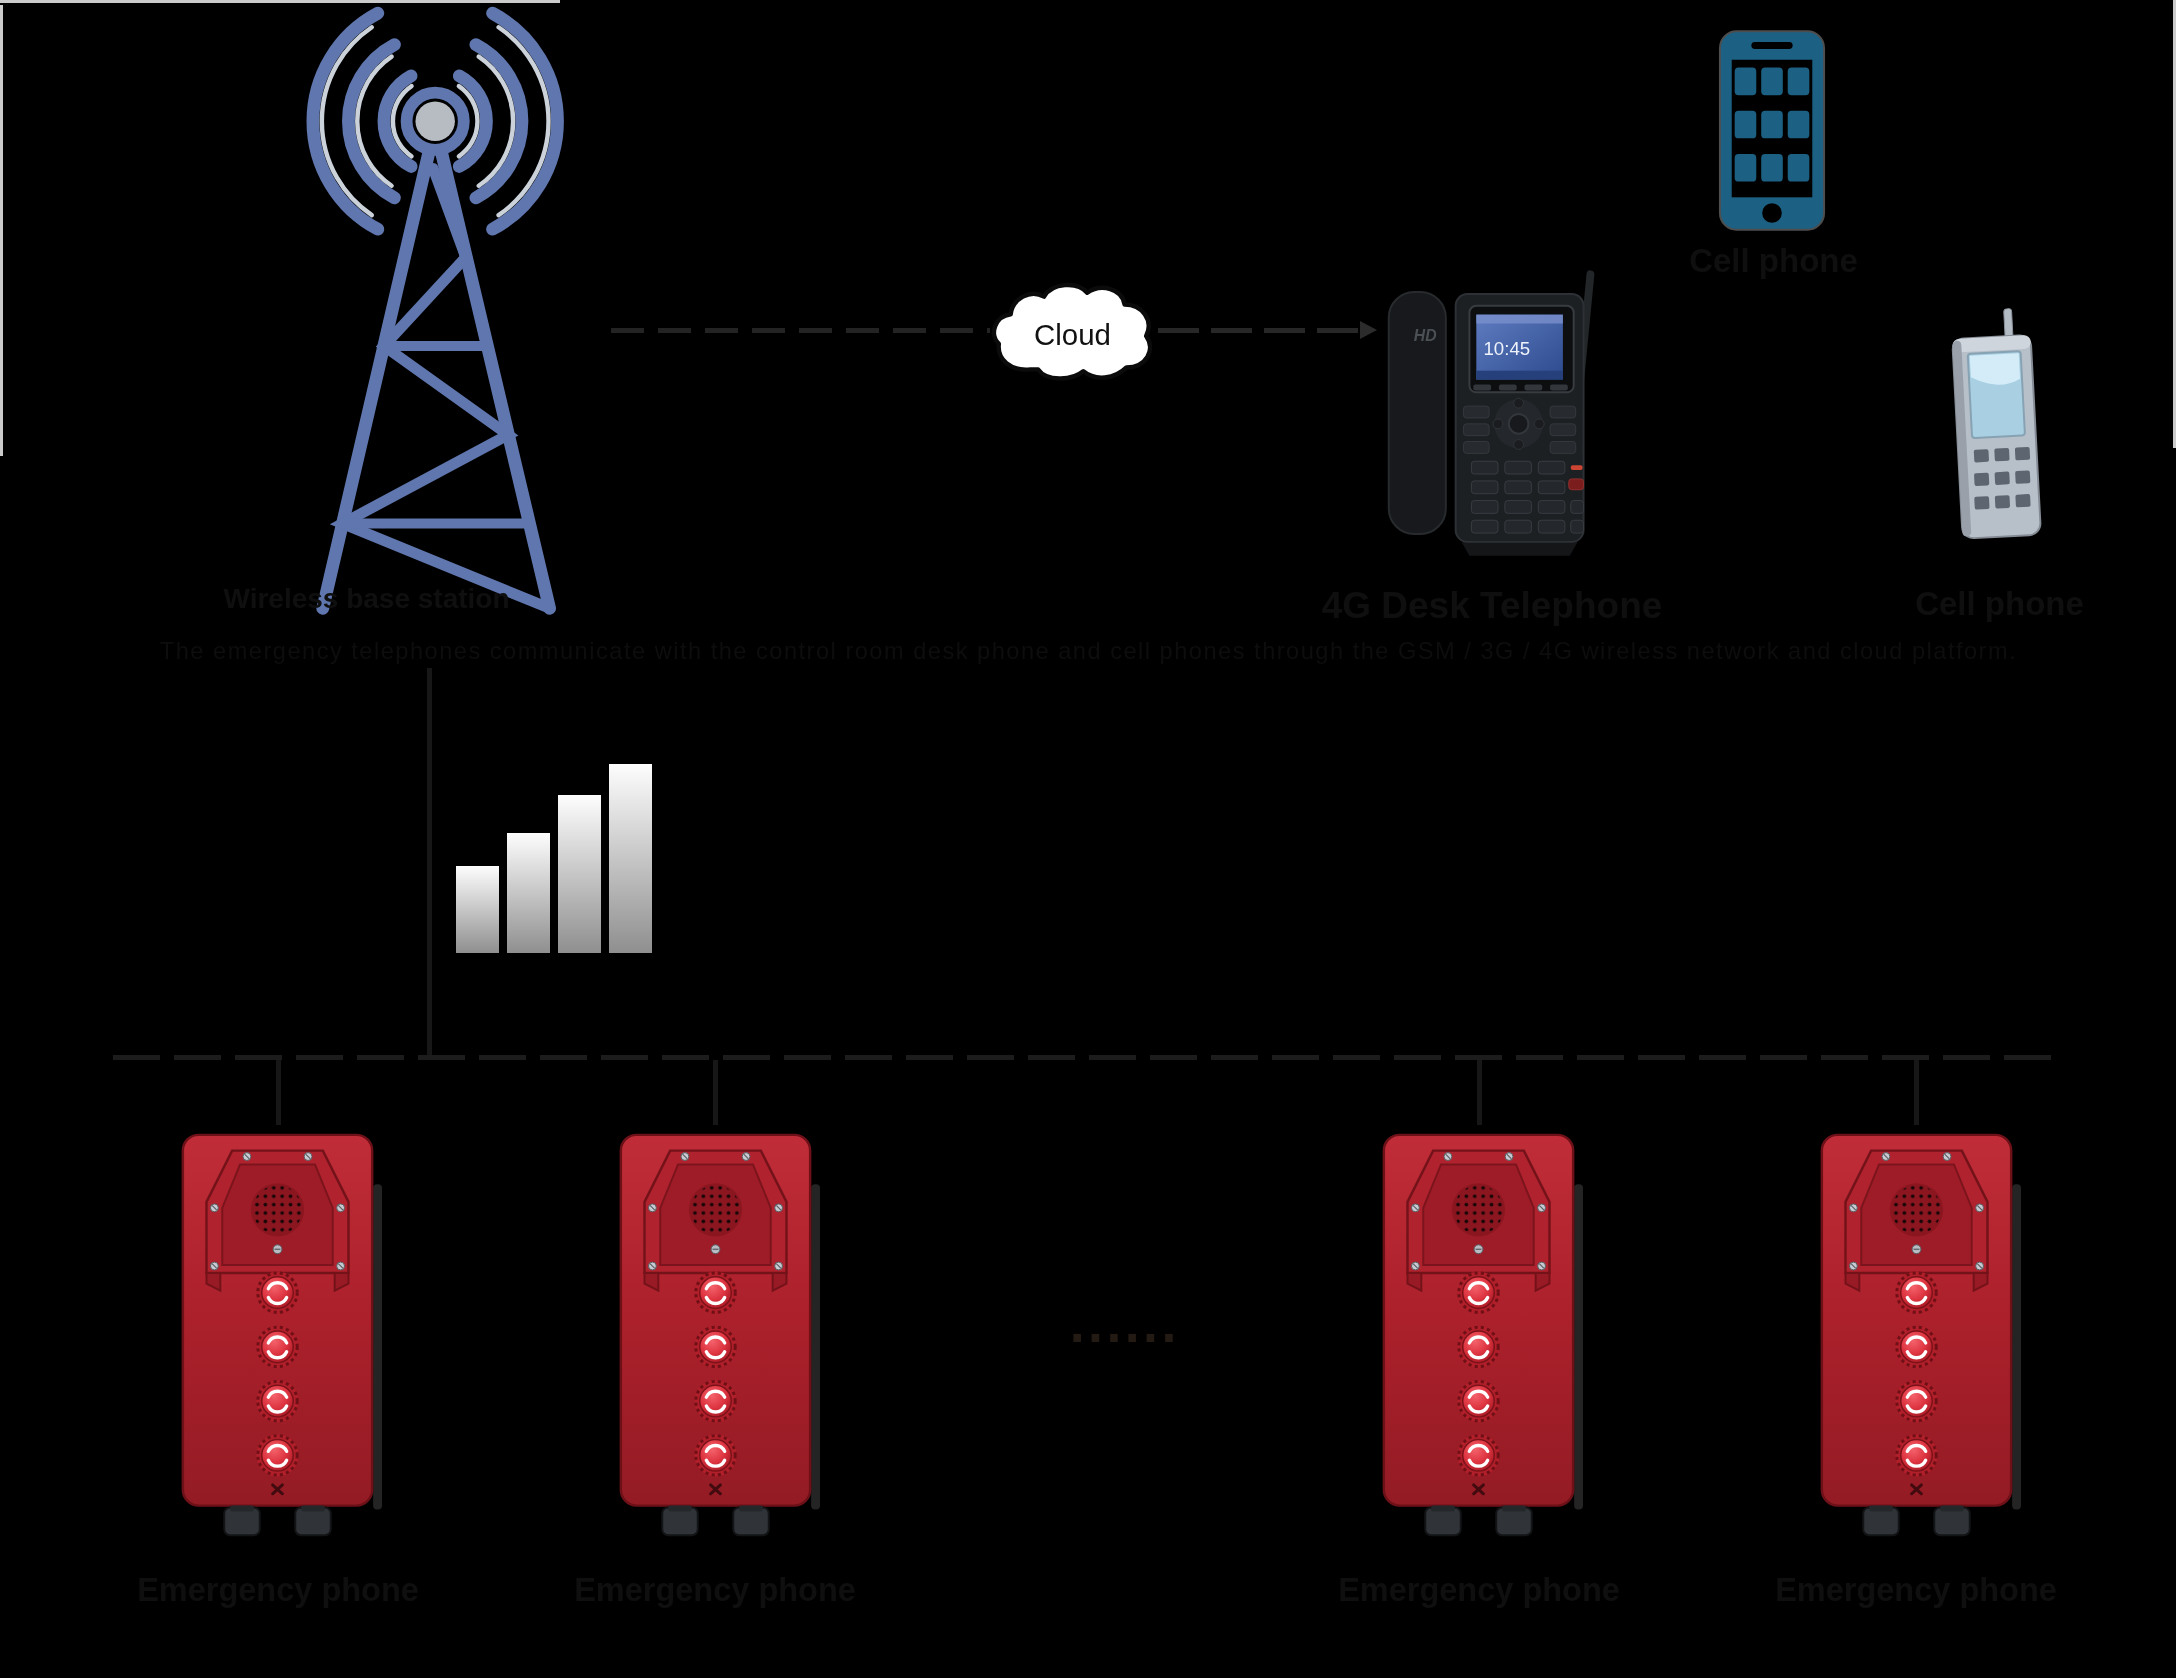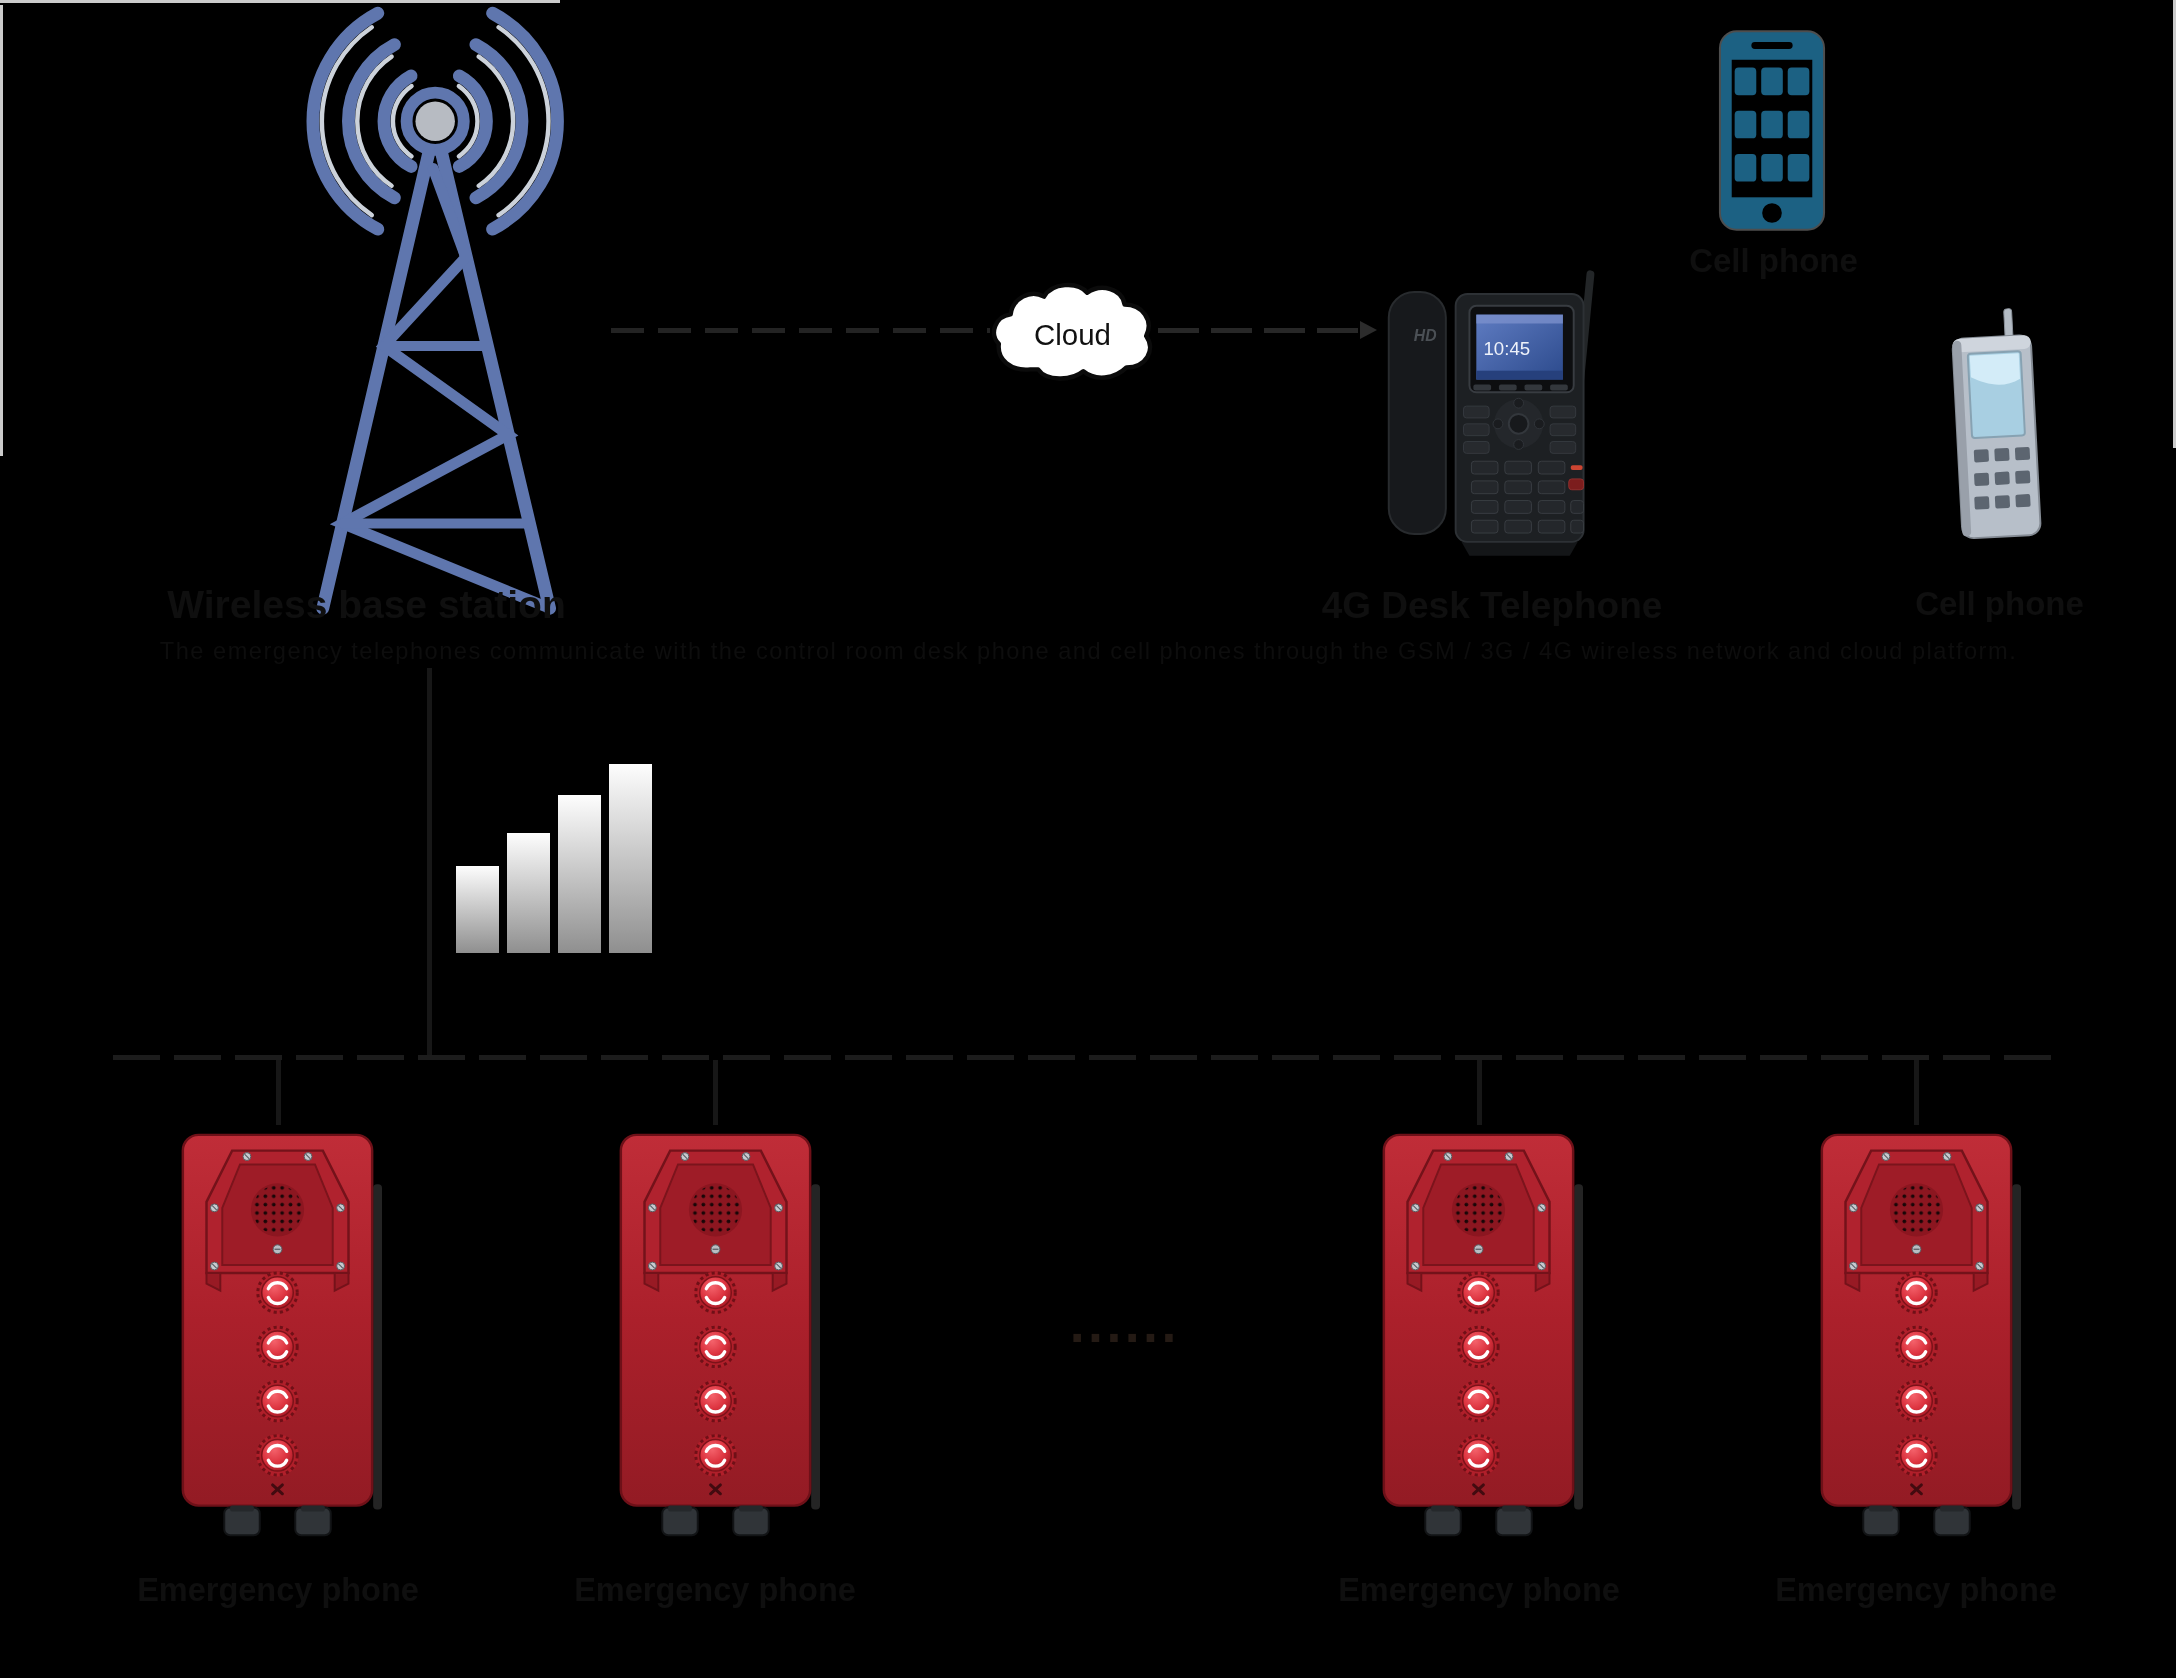--- a/index.html
+++ b/index.html
@@ -115,21 +115,21 @@
       <path d="M226,66.4 A43,43 0 0 1 226,137.6" stroke="#ccd2da" stroke-width="4.5"></path>
       <circle cx="202" cy="102" r="29" stroke-width="12"></circle>
       <line x1="196" y1="132" x2="88" y2="596" stroke-width="13"></line>
       <line x1="208" y1="132" x2="318" y2="596" stroke-width="13"></line>
       <polyline points="200,150 233,240 150,330 276,420 108,510 318,596" stroke-width="11"></polyline>
       <line x1="150" y1="330" x2="255" y2="330" stroke-width="10"></line>
       <line x1="108" y1="510" x2="297" y2="510" stroke-width="10"></line>
     </g>
     <circle cx="202" cy="102" r="20" fill="#b7bbc2"></circle>
   </svg>
-  <div class="lbl" style="left:113px;top:583px;width:507px;font-size:39px">Wireless base station</div>
+  <div class="lbl" style="left:113px;top:583px;width:507px;font-size:28px">Wireless base station</div>
 
   <div class="caption" style="left:54px;top:638px;width:2069px;font-size:23.6px">The emergency telephones communicate with the control room desk phone and cell phones through the GSM / 3G / 4G wireless network and cloud platform.</div>
 
   <div class="dash-h d1" style="left:611px;top:328px;width:379px"></div>
   <div class="dash-h d2" style="left:1158px;top:328px;width:202px"></div>
   <div class="arrow-r" style="left:1360px;top:321px"></div>
 
   <svg class="abs" style="left:985px;top:279px" width="175" height="110" viewBox="0 0 178 112">
     <path d="M46,92 C26,94 12,82 14,66 C4,56 10,38 26,36 C28,20 46,10 60,18 C68,4 94,2 104,14 C118,4 140,10 142,26 C160,26 172,42 164,58 C174,72 164,90 144,90 C132,102 112,104 100,94 C88,104 62,104 54,92 Z" fill="#ffffff" stroke="#0b0b0b" stroke-width="4.5" stroke-linejoin="round"></path>
     <text x="89" y="67" text-anchor="middle" font-size="30" fill="#111111">Cloud</text>

